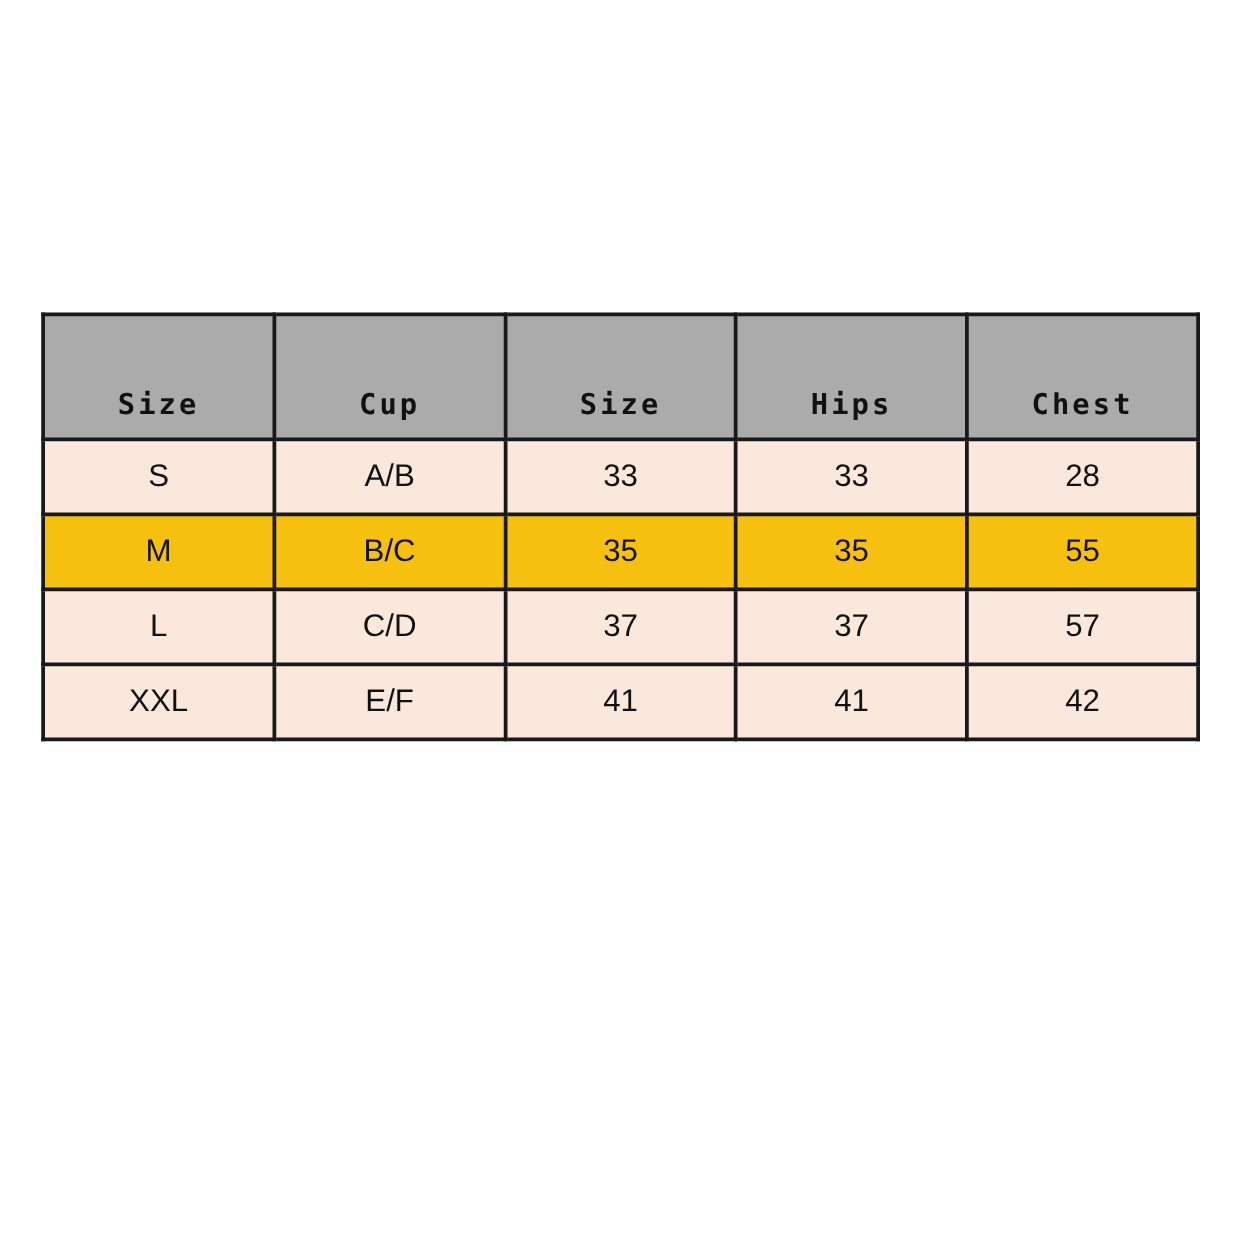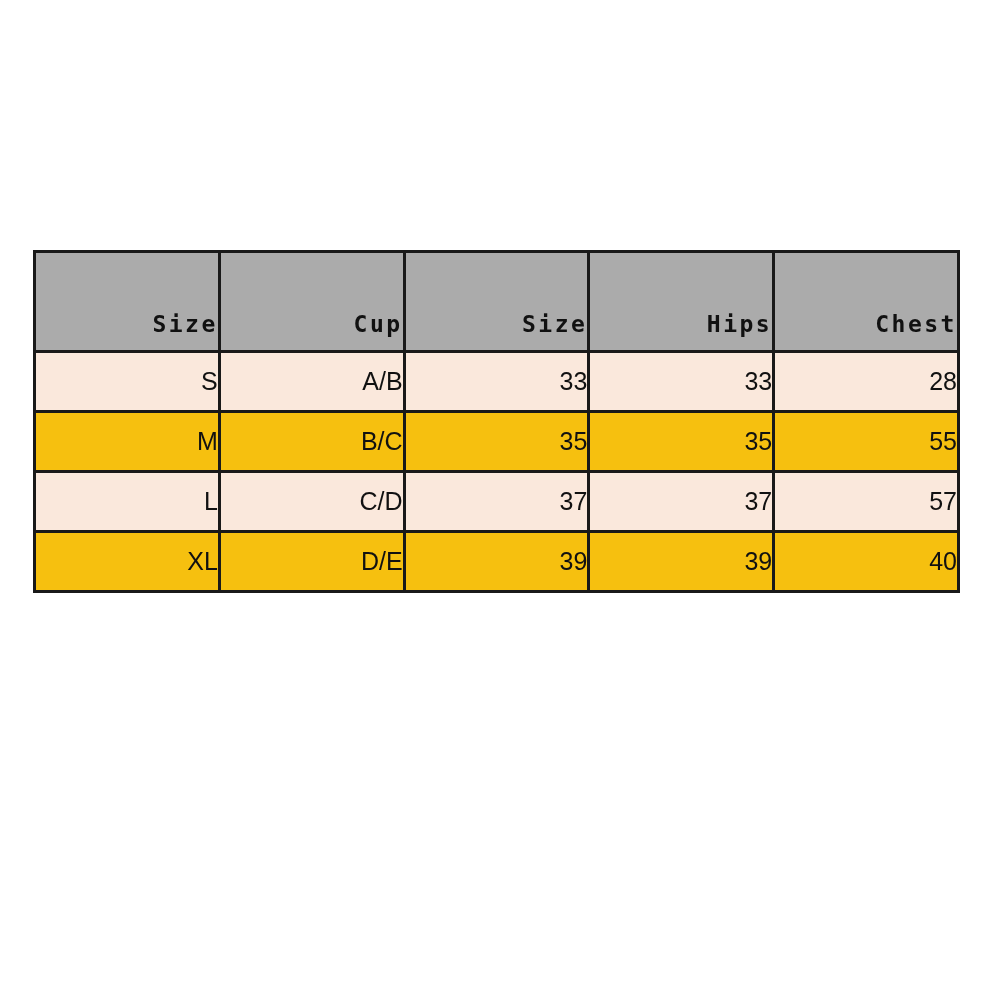--- a/index.html
+++ b/index.html
@@ -32,21 +32,21 @@
     border: 3px solid #191919;
   }
 
   table.size-chart col {
     width: 184.8px;
   }
 
   table.size-chart th,
   table.size-chart td {
     border: 3px solid #191919;
-    text-align: right;
+    text-align: center;
     padding: 0;
     margin: 0;
     color: #111111;
   }
 
   
   table.size-chart thead tr {
     height: 100px;
   }
   table.size-chart th {
@@ -128,22 +128,22 @@
         <td>35</td>
         <td>55</td>
       </tr>
       <tr class="row-cream">
         <td>L</td>
         <td>C/D</td>
         <td>37</td>
         <td>37</td>
         <td>57</td>
       </tr>
-      <tr class="row-highlight">
-        <td>XL</td>
-        <td>D/E</td>
-        <td>39</td>
-        <td>39</td>
-        <td>40</td>
+      <tr class="row-cream">
+        <td>XXL</td>
+        <td>E/F</td>
+        <td>41</td>
+        <td>41</td>
+        <td>42</td>
       </tr>
     </tbody>
   </table>
 </div>
 
 </body></html>

